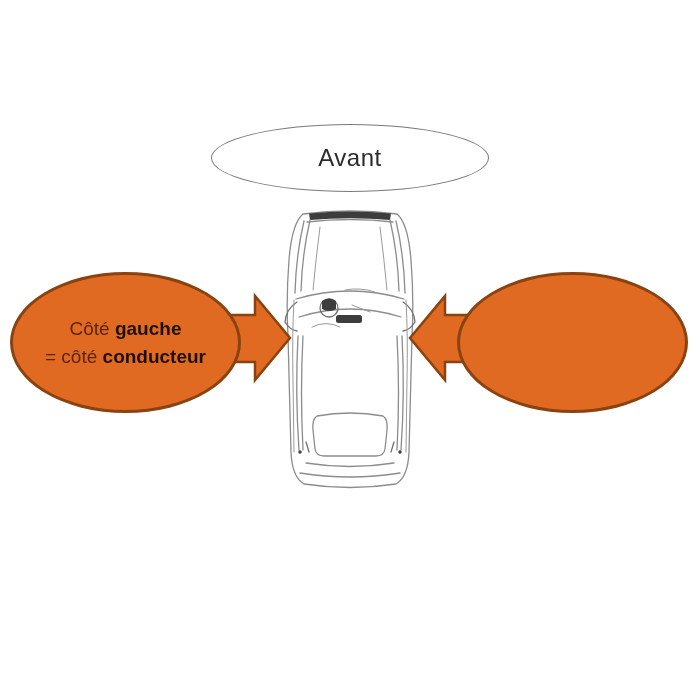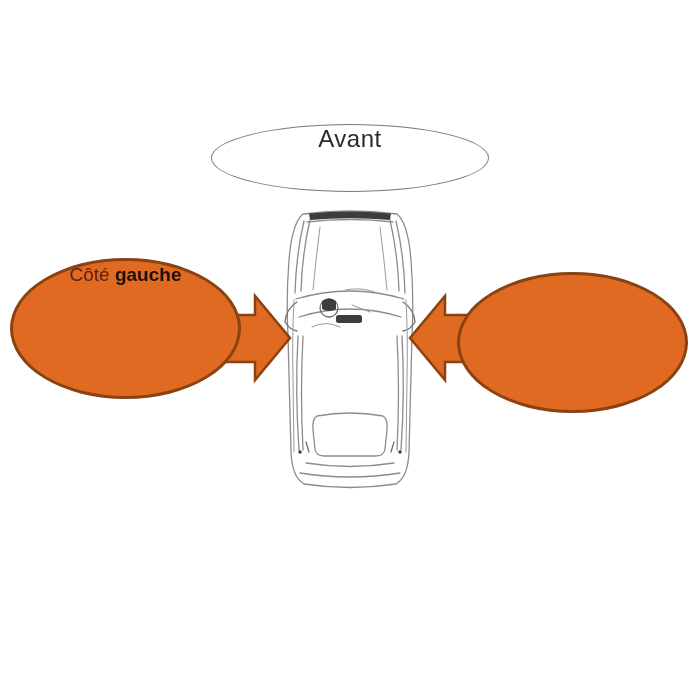--- a/index.html
+++ b/index.html
@@ -3,29 +3,29 @@
 <meta charset="utf-8">
 <style>
   html,body{margin:0;padding:0;background:#ffffff;}
   .stage{
     position:relative;width:700px;height:700px;background:#ffffff;overflow:hidden;
     font-family:"Liberation Sans", sans-serif;
   }
   .layer{position:absolute;left:0;top:0;width:700px;height:700px;}
   .ellipse{
     position:absolute;border-radius:50%;
-    display:flex;align-items:flex-start;justify-content:center;text-align:center;
+    display:flex;align-items:center;justify-content:center;text-align:center;
     box-sizing:border-box;
   }
   .plain{background:#ffffff;border:1px solid #7a7a7a;}
   .plain.top{left:211px;top:124px;width:278px;height:68px;}
   .plain.bottom{left:214px;top:504px;width:272px;height:64px;}
   .plain-label{font-size:24px;color:#2b2b2b;letter-spacing:.5px;}
   .callout{background:#e06a22;border:3px solid #8a4210;}
-  .callout.left{left:10px;top:258px;width:231px;height:141px;}
+  .callout.left{left:10px;top:272px;width:231px;height:141px;}
   .callout.right{left:457px;top:272px;width:231px;height:141px;}
   .callout-text{font-size:19px;line-height:28px;}
   .callout-text .n{font-weight:400;color:#5b2410;}
   .callout-text .b{font-weight:700;color:#1f1006;}
   svg .sk{fill:none;stroke:#8c8c8c;stroke-width:1.3;stroke-linecap:round;}
   svg .skl{fill:none;stroke:#9a9a9a;stroke-width:1;stroke-linecap:round;}
   svg .skd{fill:none;stroke:#6f6f6f;stroke-width:1.3;stroke-linecap:round;}
   svg .dark{fill:#3d3d3d;stroke:none;}
   svg .arrow{fill:#e06a22;stroke:#8a4210;stroke-width:2.5;stroke-linejoin:miter;}
 </style>
@@ -92,20 +92,21 @@
   </svg>
 
   <div class="ellipse plain top">
     <span class="plain-label">Avant</span>
   </div>
 
 
   <div class="ellipse callout left">
     <div class="callout-text">
       <div><span class="n">Côté </span><span class="b">gauche</span></div>
+      <div><span class="n">= côté </span><span class="b">conducteur</span></div>
     </div>
   </div>
 
   <div class="ellipse callout right">
     <div class="callout-text">
     </div>
   </div>
 
 </div>
 

